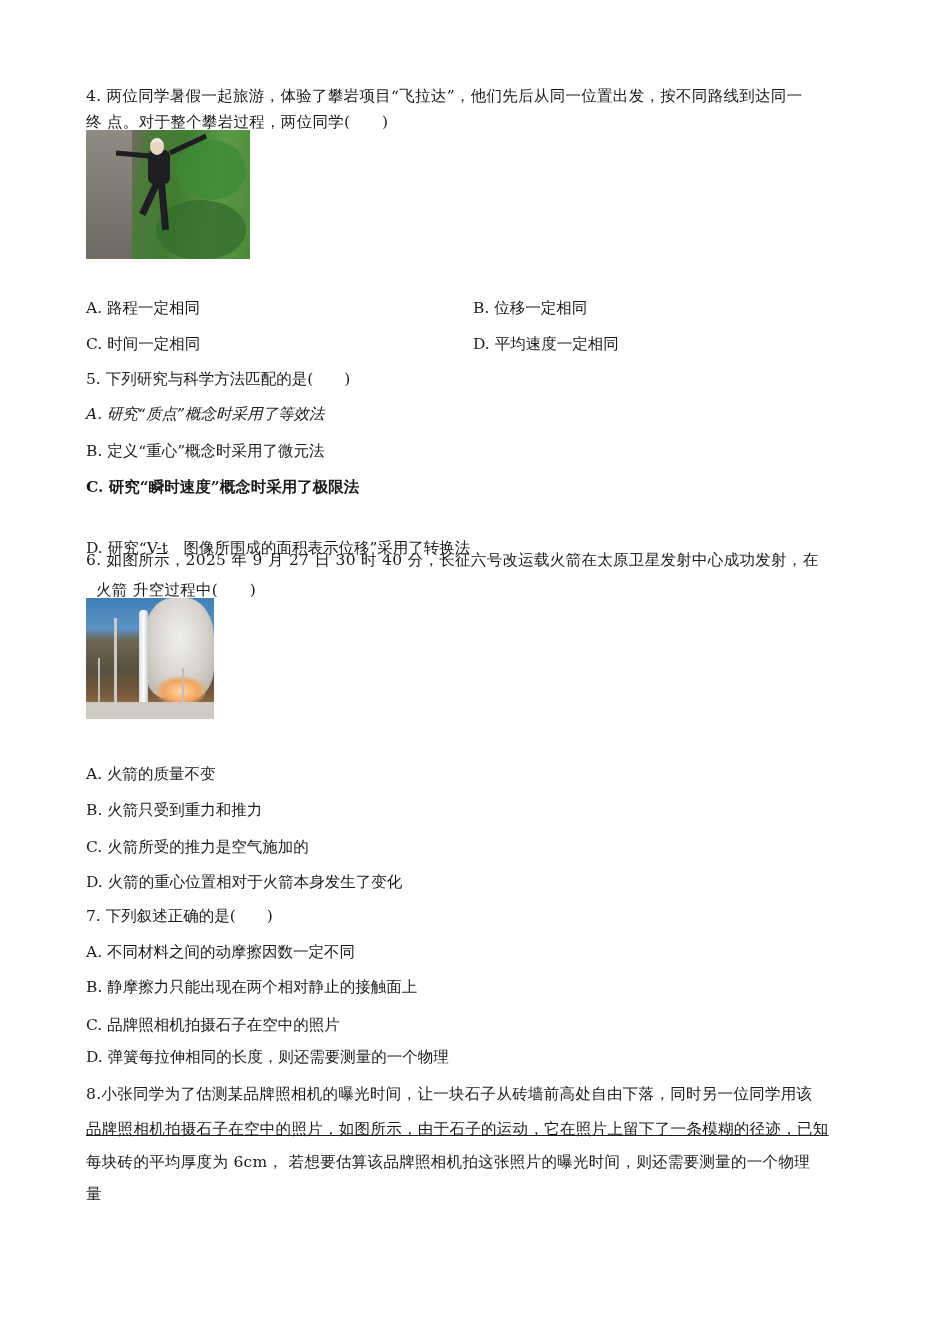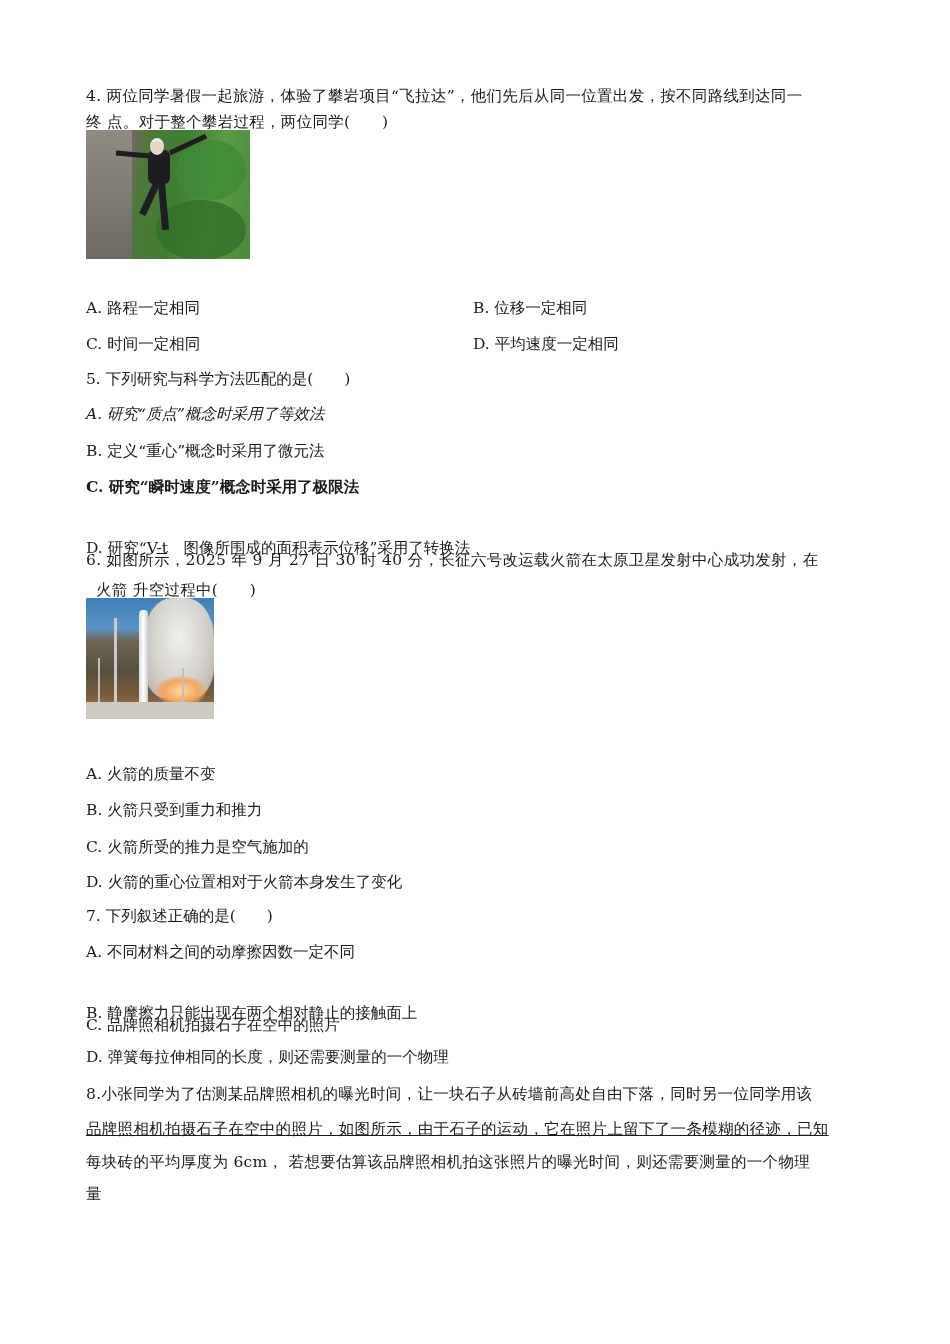--- a/index.html
+++ b/index.html
@@ -71,20 +71,20 @@
   <div class="vehicle"></div>
     <div class="ground"></div>
 </div>
 <div class="line" style="top:764px;">A. 火箭的质量不变</div>
 <div class="line" style="top:800px;text-align:right;">B. 火箭只受到重力和推力</div>
 <div class="line" style="top:837px;">C. 火箭所受的推力是空气施加的</div>
 <div class="line" style="top:872px;">D.  火箭的重心位置相对于火箭本身发生了变化</div>
 
 <div class="line" style="top:906px;">7.  下列叙述正确的是(　　)</div>
 <div class="line" style="top:942px;">A.  不同材料之间的动摩擦因数一定不同</div>
-<div class="line" style="top:1003px;text-align:right;">B. 静摩擦力只能出现在两个相对静止的接触面上</div>
+<div class="line" style="top:977px;text-align:right;">B. 静摩擦力只能出现在两个相对静止的接触面上</div>
 <div class="line" style="top:1015px;">C. 品牌照相机拍摄石子在空中的照片</div>
 <div class="line" style="top:1047px;">D.  弹簧每拉伸相同的长度，则还需要测量的一个物理</div>
 
 <div class="line wide" style="top:1084px;">8.小张同学为了估测某品牌照相机的曝光时间，让一块石子从砖墙前高处自由下落，同时另一位同学用该</div>
 <div class="line wide" style="top:1119px;text-decoration:underline;">品牌照相机拍摄石子在空中的照片，如图所示，由于石子的运动，它在照片上留下了一条模糊的径迹，已知</div>
 <div class="line wide" style="top:1152px;">每块砖的平均厚度为 6cm，  若想要估算该品牌照相机拍这张照片的曝光时间，则还需要测量的一个物理</div>
 <div class="line wide" style="top:1184px;">量</div>
 
 </body></html>

